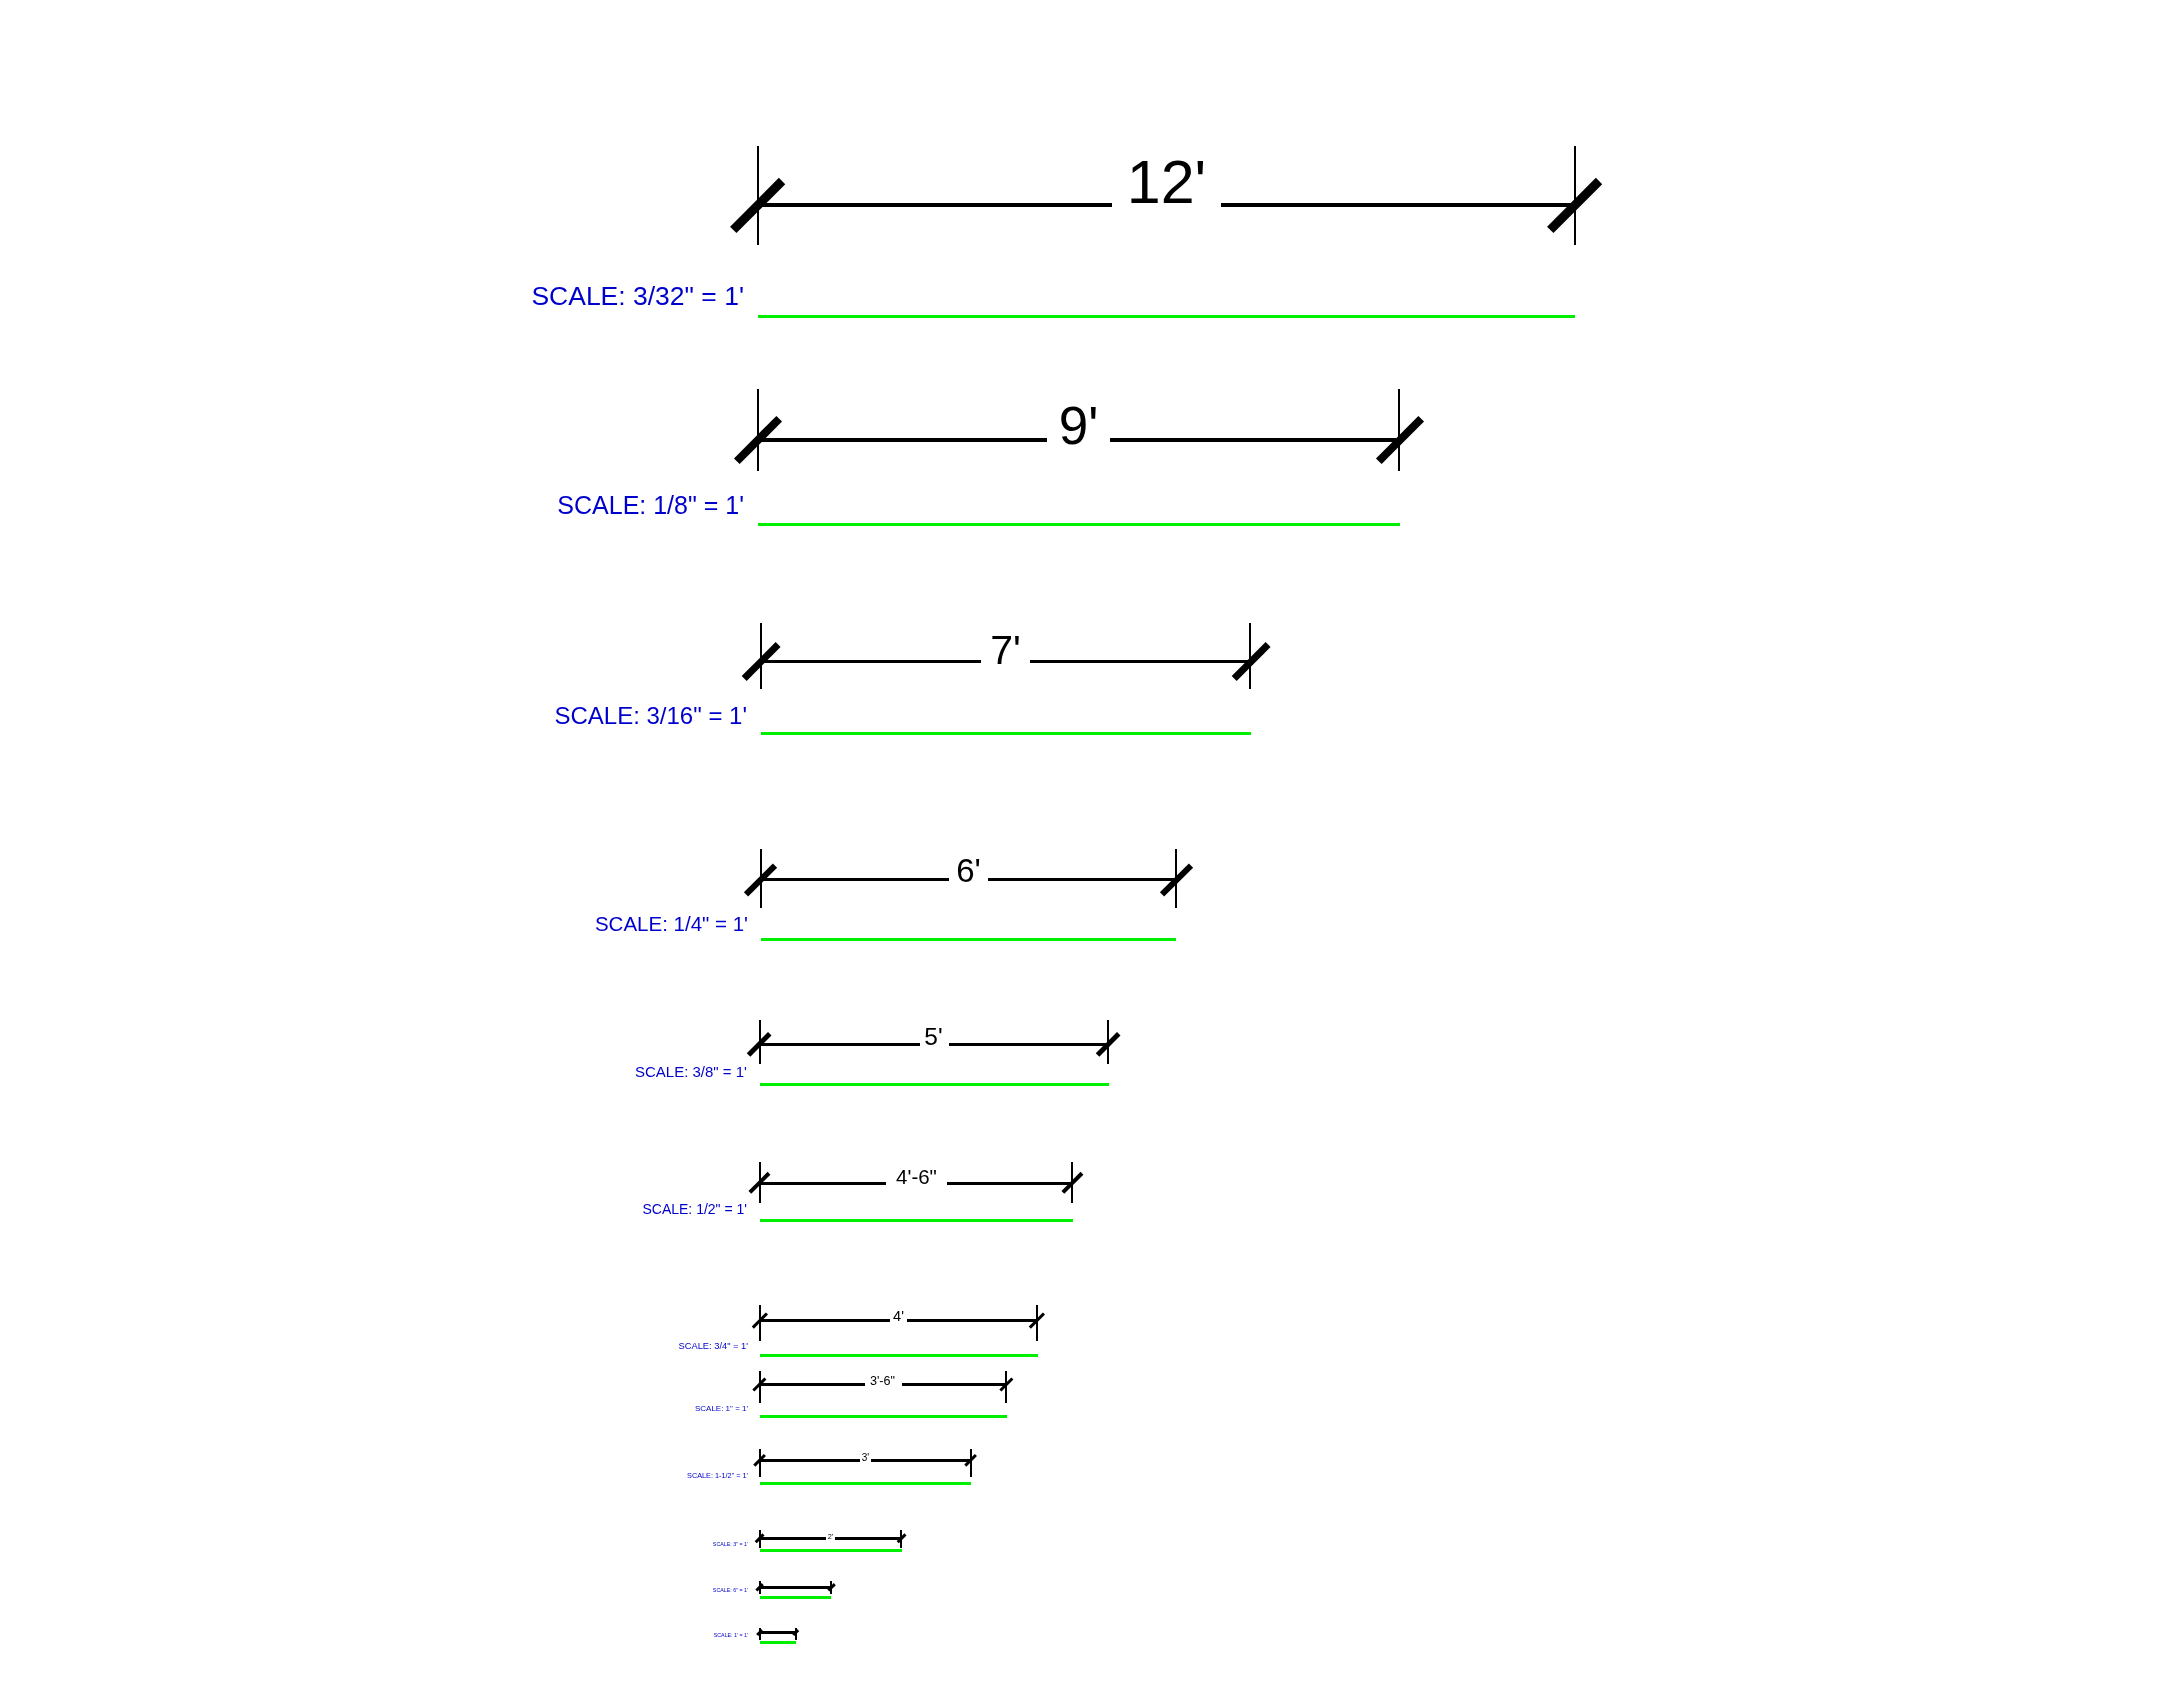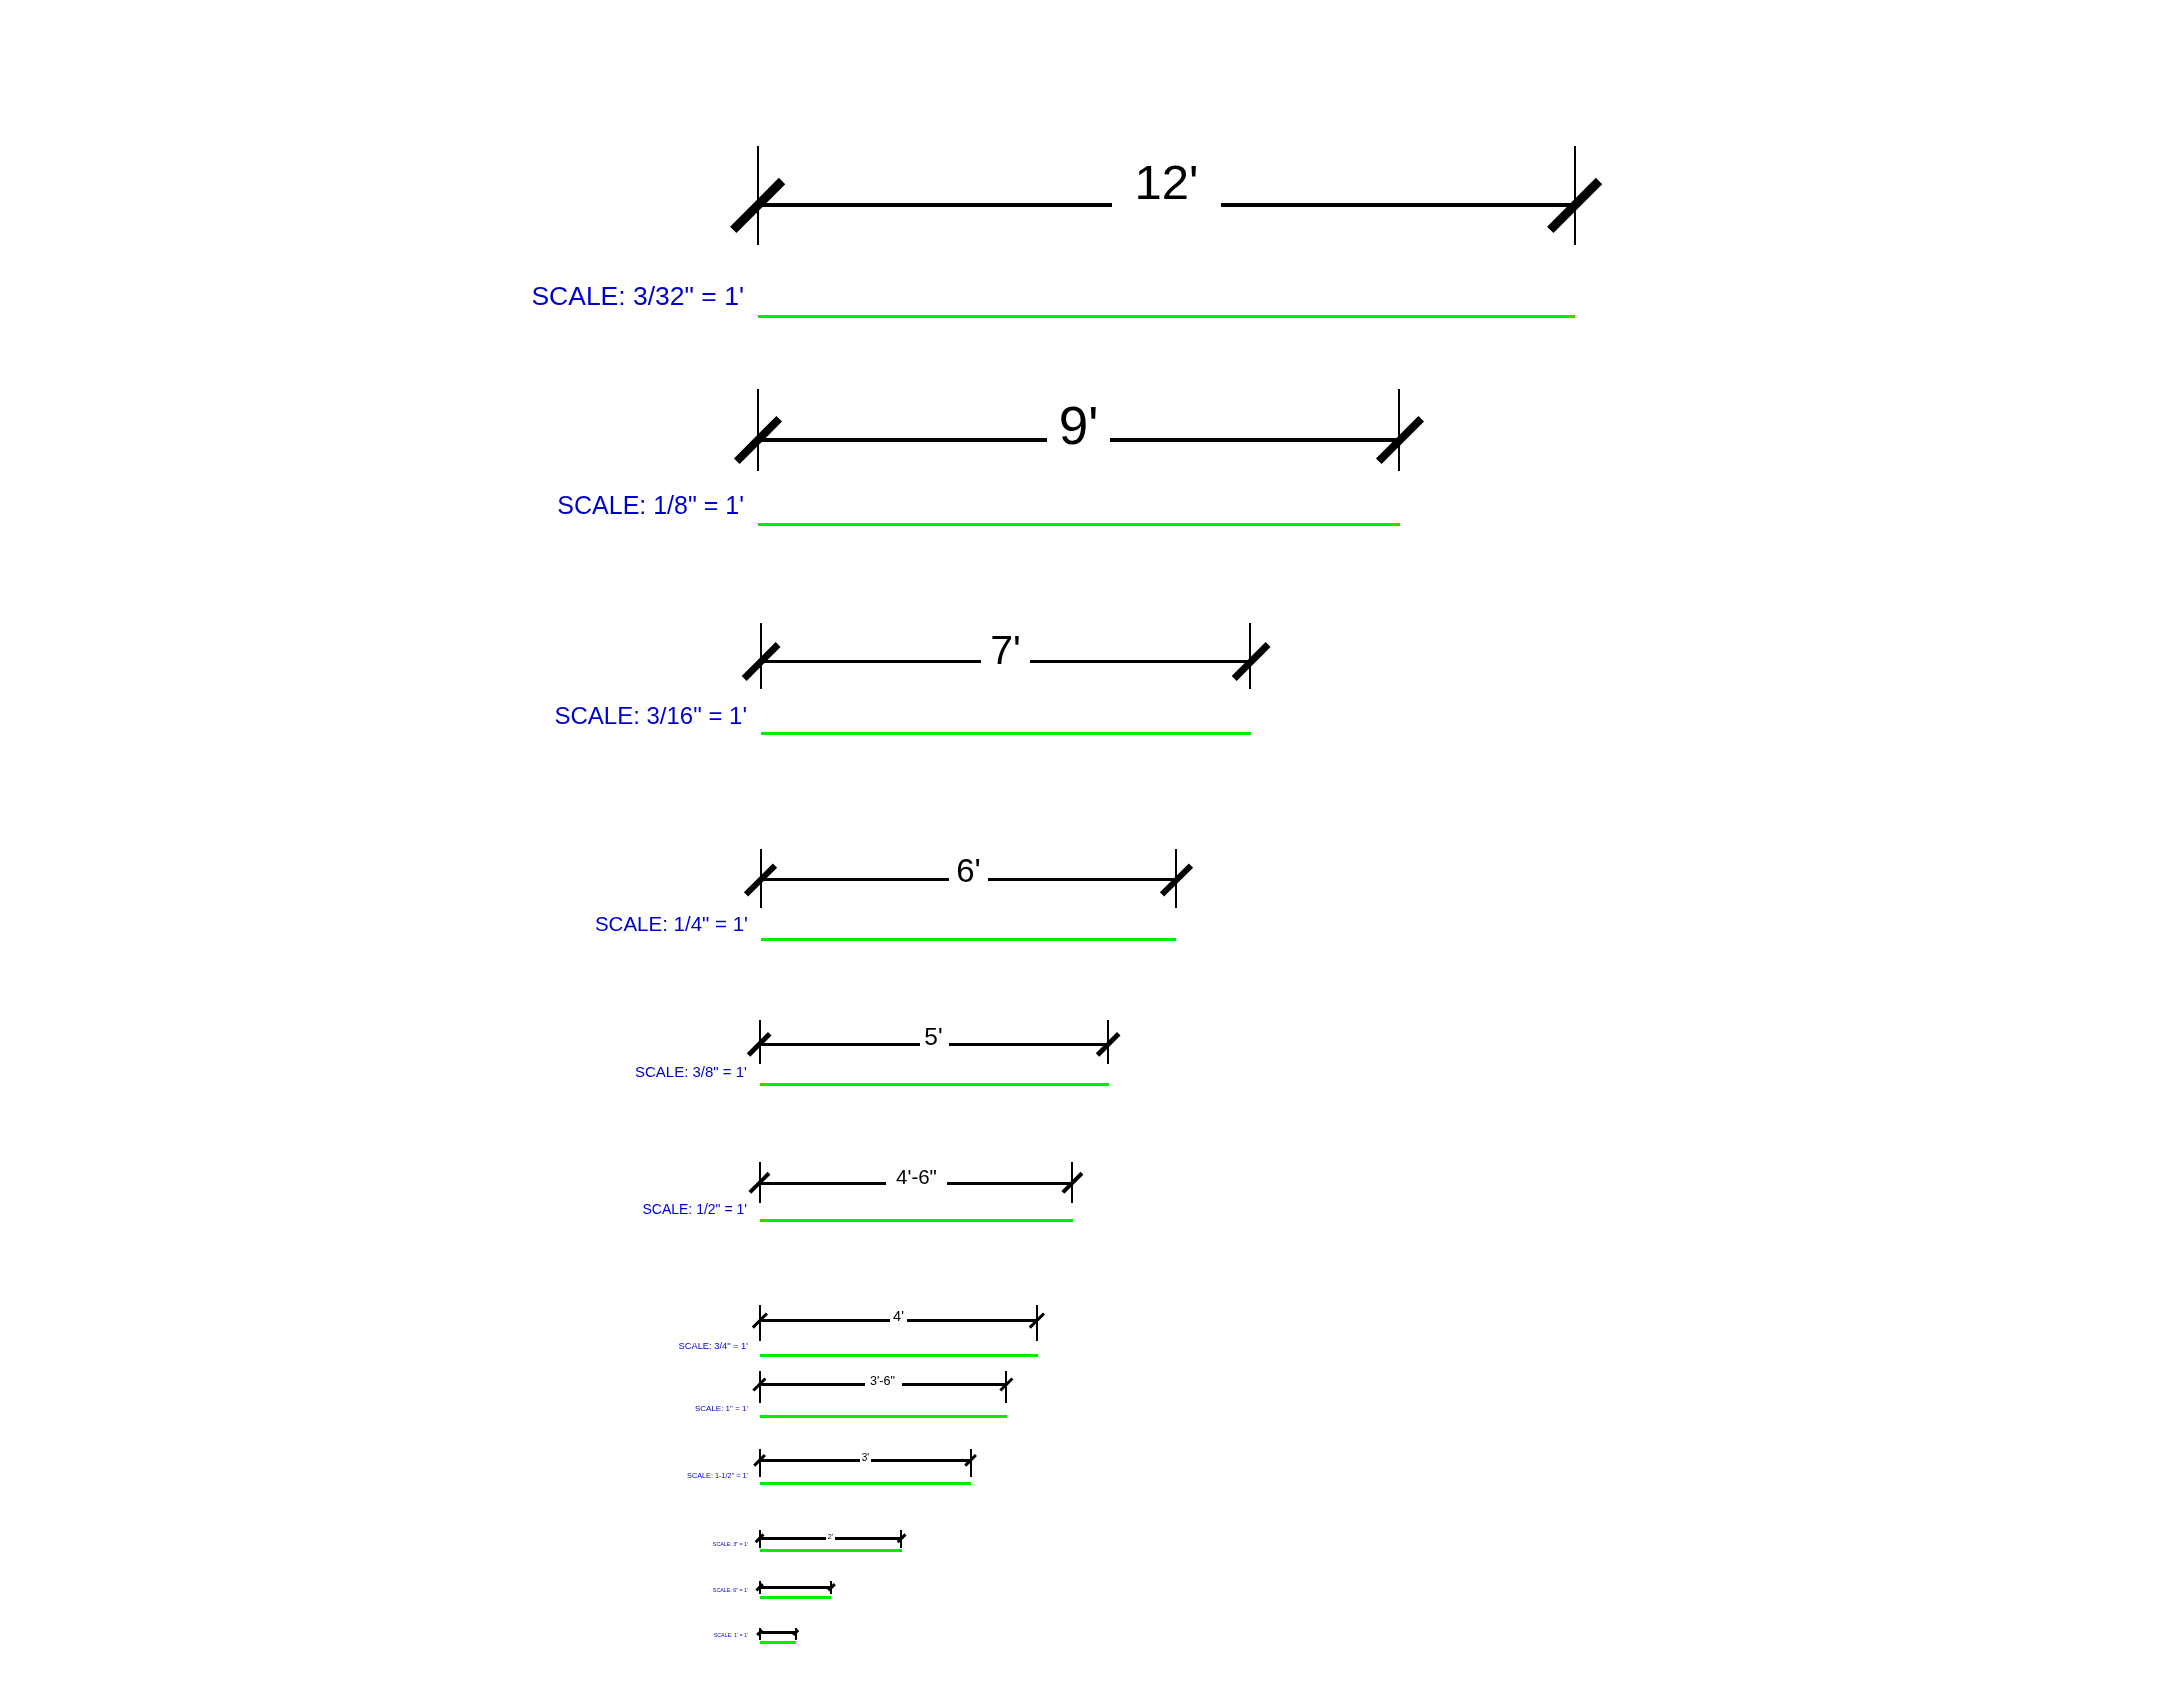--- a/index.html
+++ b/index.html
@@ -67,21 +67,21 @@
 <body>
 
 <div id="canvas">
     <div class="row">
       <div class="ext-line" style="left: 757px; top: 146px; width: 2px; height: 99px; background: rgb(0, 0, 0);"></div>
       <div class="ext-line" style="left: 1574px; top: 146px; width: 2px; height: 99px; background: rgb(0, 0, 0);"></div>
       <div class="dim-line" style="left: 758px; top: 203px; width: 354px; height: 4px; background: rgb(0, 0, 0);"></div>
       <div class="dim-line" style="left: 1221px; top: 203px; width: 354px; height: 4px; background: rgb(0, 0, 0);"></div>
       <div class="tick" style="width: 69px; height: 8.6px; left: 723px; top: 201px; background: rgb(0, 0, 0); transform: rotate(-45deg);"></div>
       <div class="tick" style="width: 69px; height: 8.6px; left: 1540px; top: 201px; background: rgb(0, 0, 0); transform: rotate(-45deg);"></div>
-      <div class="dim-text" style="font-size: 49px; left: 968px; width: 397px; top: 158px; color: rgb(0, 0, 0);">12'</div>
+      <div class="dim-text" style="font-size: 61px; left: 968px; width: 397px; top: 152px; color: rgb(0, 0, 0);">12'</div>
       <div class="scale-label" style="font-size: 26.5px; left: 149px; width: 595px; top: 283px; color: rgb(0, 0, 204);">SCALE: 3/32" = 1'</div>
       <div class="scale-bar" style="left: 758px; top: 315px; width: 817px; height: 3.3px; background: rgb(0, 238, 0);"></div>
     </div>
     <div class="row">
       <div class="ext-line" style="left: 757px; top: 389px; width: 2px; height: 82px; background: rgb(0, 0, 0);"></div>
       <div class="ext-line" style="left: 1398px; top: 389px; width: 2px; height: 82px; background: rgb(0, 0, 0);"></div>
       <div class="dim-line" style="left: 758px; top: 438px; width: 289px; height: 4px; background: rgb(0, 0, 0);"></div>
       <div class="dim-line" style="left: 1110px; top: 438px; width: 289px; height: 4px; background: rgb(0, 0, 0);"></div>
       <div class="tick" style="width: 60px; height: 8px; left: 728px; top: 436px; background: rgb(0, 0, 0); transform: rotate(-45deg);"></div>
       <div class="tick" style="width: 60px; height: 8px; left: 1370px; top: 436px; background: rgb(0, 0, 0); transform: rotate(-45deg);"></div>

